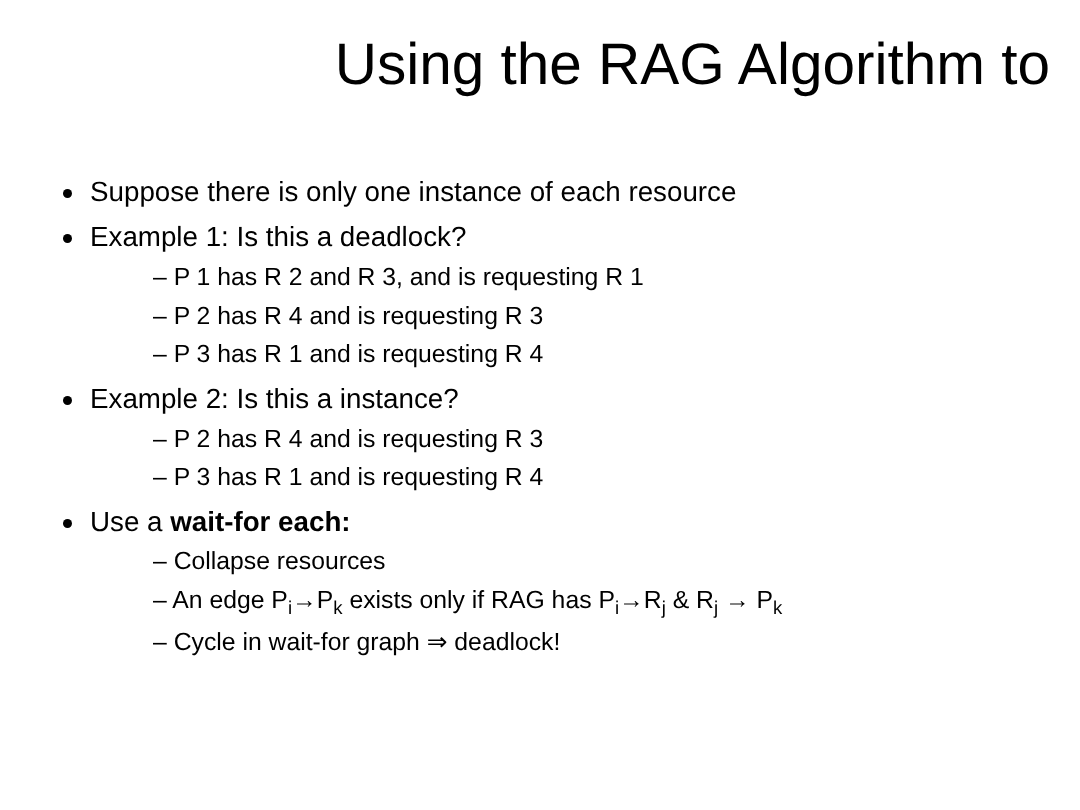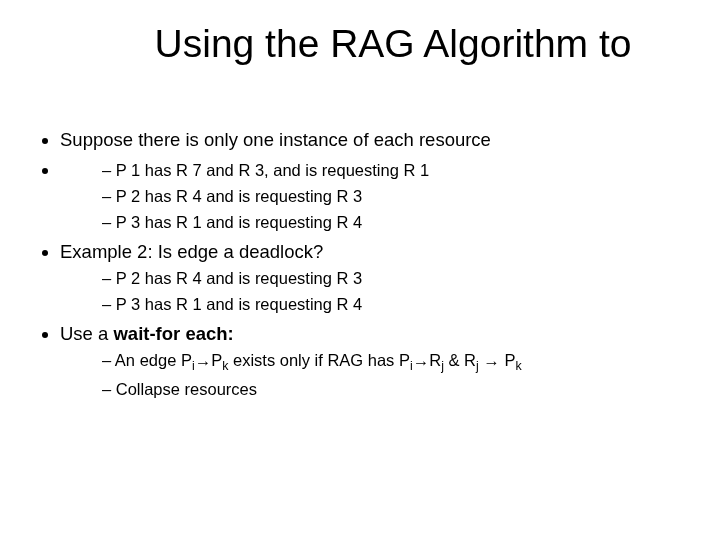--- a/index.html
+++ b/index.html
@@ -18,25 +18,25 @@
     box-sizing: border-box;
   }
   .title {
     position: absolute;
     top: 22px;
     left: 86px;
     right: 20px;
     font-size: 39px;
     line-height: 1.12;
     font-weight: 400;
-    text-align: center;
+    text-align: right;
   }
   .body {
     position: absolute;
-    top: 128px;
+    top: 116px;
     left: 36px;
     right: 36px;
     font-size: 18.5px;
     line-height: 1.32;
   }
   ul.lvl1 {
     margin: 0;
     padding-left: 24px;
     list-style: disc;
   }
@@ -65,38 +65,40 @@
   <div class="title">
     <span>Using the RAG Algorithm to</span><br>
   </div>
 
   <div class="body">
     <ul class="lvl1">
       <li>
         <span>Suppose there is only one instance of each resource</span>
       </li>
       <li>
+        <span>Example 1: Is this a deadlock?</span>
         <ul class="lvl2">
-          <li><span>P 1 has R 7 and R 3, and  is requesting R 1</span></li>
+          <li><span>P 1 has R 2 and R 3, and  is requesting R 1</span></li>
           <li><span>P 2 has R 4 and is requesting R 3</span></li>
           <li><span>P 3 has R 1 and is requesting R 4</span></li>
         </ul>
       </li>
       <li>
-        <span>Example 2: Is edge a deadlock?</span>
+        <span>Example 2: Is this a instance?</span>
         <ul class="lvl2">
           <li><span>P 2 has R 4 and is requesting R 3</span></li>
           <li><span>P 3 has R 1 and is requesting R 4</span></li>
         </ul>
       </li>
       <li>
         <span>Use a </span><b>wait-for each:</b>
         <ul class="lvl2">
+          <li><span>Collapse resources</span></li>
           <li>
             <span>An edge P</span><span class="sub-i">i</span><span>→P</span><span class="sub-i">k</span><span> exists only if RAG has P</span><span class="sub-i">i</span><span>→R</span><span class="sub-i">j</span><span> &amp; R</span><span class="sub-i">j</span><span> → P</span><span class="sub-i">k</span>
           </li>
-          <li><span>Collapse resources</span></li>
+          <li><span>Cycle in wait-for graph ⇒ deadlock!</span></li>
         </ul>
       </li>
     </ul>
   </div>
 
 </div>
 
 </body></html>

